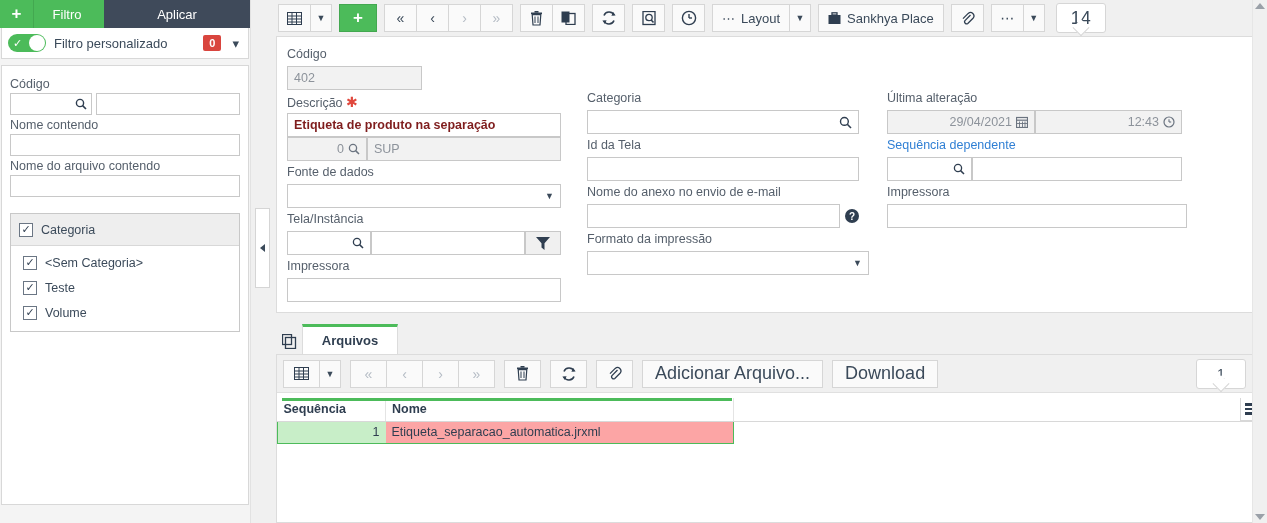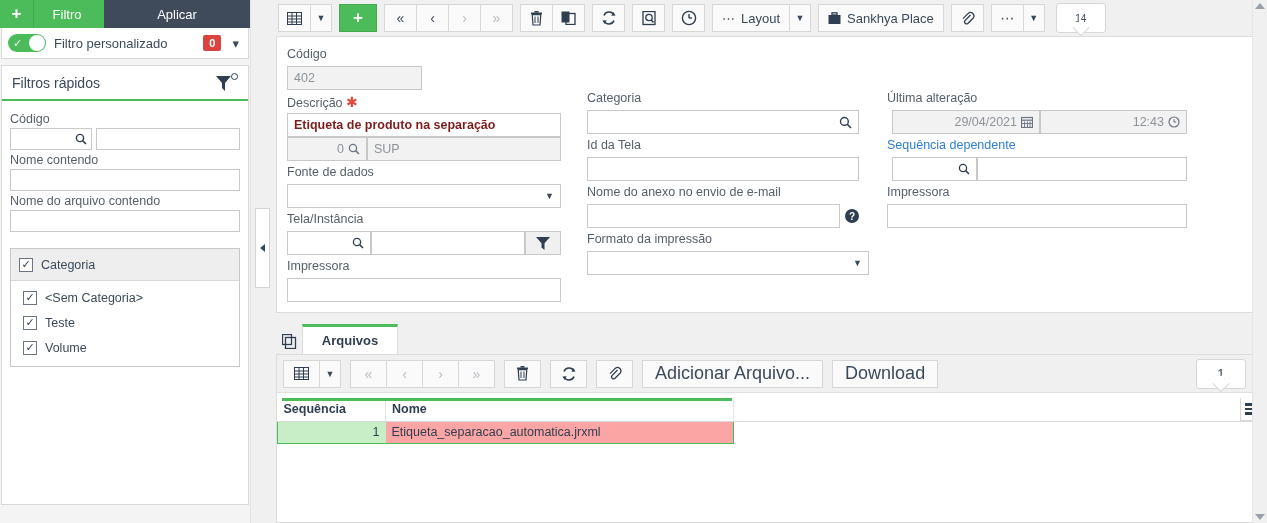--- a/index.html
+++ b/index.html
@@ -161,21 +161,21 @@
     background: #4cbb5a; border-color: #43a850; color: #fff;
     font-size: 17px; font-weight: bold; min-width: 38px;
   }
   .tb-btn.disabled { color: #b5bcc5; }
   .tb-btn.wide { padding: 0 9px; gap: 6px; font-size: 13px; min-width: auto; }
   .tb-btn.caret { min-width: 22px; font-size: 9px; }
   .badge-count {
     width: 50px; height: 30px; background: #fff;
     border: 1px solid #d6d6d6; border-radius: 3px;
     display: flex; align-items: center; justify-content: center;
-    font-size: 10px; color: #3b4a5a; position: relative;
+    font-size: 18px; color: #3b4a5a; position: relative;
     margin-left: 4px;
   }
   .badge-count:after {
     content: ""; position: absolute; bottom: -6px; left: 50%;
     margin-left: -6px; width: 11px; height: 11px;
     background: #fff; border-right: 1px solid #d6d6d6;
     border-bottom: 1px solid #d6d6d6;
     transform: rotate(45deg) translate(-3px,-3px);
   }
 
@@ -198,21 +198,21 @@
   .flabel.link { color: #2f7fd4; }
   .flabel .req { color: #e0483d; font-size: 14px; }
   .finp {
     height: 24px; border: 1px solid #c8c8c8; background: #fff;
     font-size: 12.5px; color: #3b4a5a; padding: 0 6px;
     display: flex; align-items: center; width: 100%;
     position: relative;
   }
   .finp.ro { background: #f2f2f2; color: #8d939b; }
   .finp.bold { font-weight: bold; color: #7f1d1d; }
-  .frow { display: flex; gap: 0; justify-content: flex-end; }
+  .frow { display: flex; gap: 0; }
   .fsearch {
     width: 100%; justify-content: flex-end; gap: 4px;
   }
   .fsel {
     justify-content: flex-end;
   }
   .fsel .caret { font-size: 9px; color: #3b4a5a; }
   .btn-funnel {
     width: 36px; height: 24px; background: #f0f0f0;
     border: 1px solid #c8c8c8;
@@ -356,29 +356,20 @@
       <div class="toggle">
         <span class="chk">✓</span>
         <span class="knob"></span>
       </div>
       <span class="cf-label">Filtro personalizado</span>
       <span class="cf-count">0</span>
       <span class="cf-chevron">▾</span>
     </div>
 
     <div class="quick-filters-panel">
-      <div class="qf-header">
-        <span class="qf-title">Filtros rápidos</span>
-        <span class="qf-funnel">
-          <svg width="16" height="15" viewBox="0 0 16 15">
-            <polygon points="0,0 15,0 9,7 9,15 6,12 6,7" fill="#2f3e50"></polygon>
-          </svg>
-          <span class="deg"></span>
-        </span>
-      </div>
 
       <div class="qf-body">
 
         <div class="fld-label">Código</div>
         <div class="fld-row">
           <div class="inp inp-search">
             <svg width="12" height="12" viewBox="0 0 12 12">
               <circle cx="5" cy="5" r="3.6" fill="none" stroke="#2f3e50" stroke-width="1.4"></circle>
               <line x1="7.6" y1="7.6" x2="11" y2="11" stroke="#2f3e50" stroke-width="1.6"></line>
             </svg>

